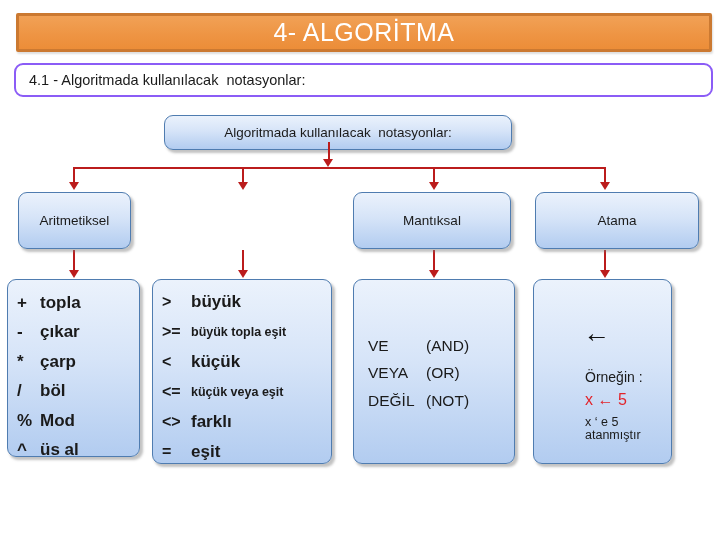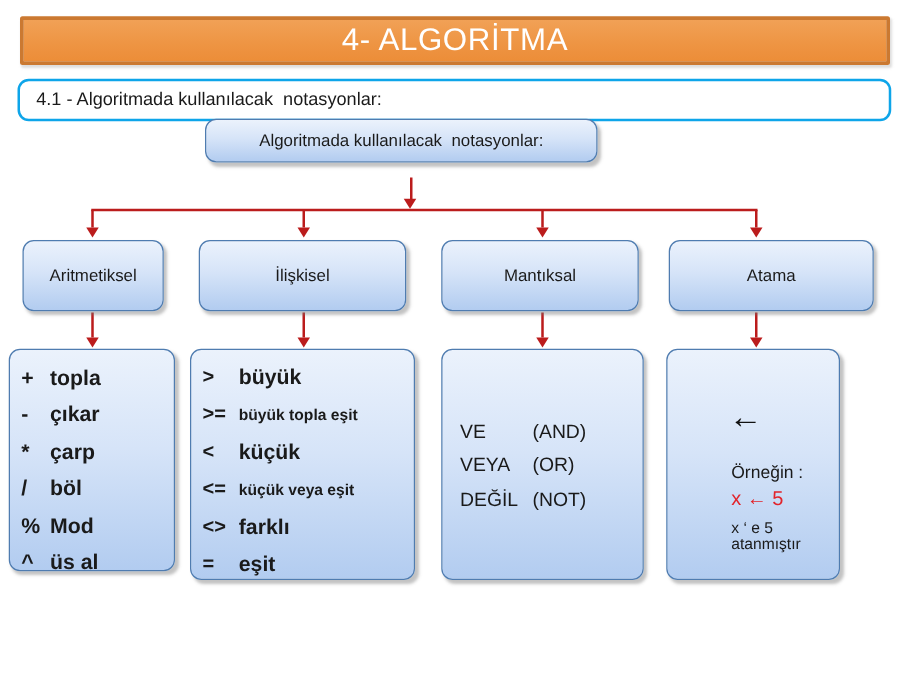--- a/index.html
+++ b/index.html
@@ -11,33 +11,33 @@
   .title-box{
     position:absolute;left:16px;top:13px;width:690px;height:33px;
     background:linear-gradient(180deg,#f1a156 0%,#ee9544 55%,#ec8d38 100%);
     border:3px solid #cb7931;border-radius:2px;
     display:flex;align-items:center;justify-content:center;
     box-shadow:1px 2px 2px rgba(160,160,160,0.35);
   }
   .title-box span{color:#ffffff;font-size:25px;letter-spacing:0.5px;}
   .subtitle-box{
     position:absolute;left:14px;top:63px;width:695px;height:30px;
-    background:#ffffff;border:2px solid #0ea5e9;border-radius:9px;
+    background:#ffffff;border:2px solid #8b5cf6;border-radius:9px;
     display:flex;align-items:center;
   }
   .subtitle-box span{font-size:14.5px;padding-left:13px;white-space:pre;}
   
   .blue-box{
     position:absolute;
     background:linear-gradient(180deg,#ebf2fc 0%,#d6e4f8 45%,#b2ccf0 100%);
     border:1.5px solid #4f7cb0;border-radius:9px;
     box-shadow:2.5px 3px 2.5px rgba(120,120,120,0.45);
     box-sizing:border-box;
   }
-  .root-box{left:164px;top:95px;width:314px;height:35px;
+  .root-box{left:164px;top:115px;width:348px;height:35px;
     display:flex;align-items:center;justify-content:center;text-align:center;}
   .root-box span{font-size:13.5px;white-space:pre;}
   .cat-box{top:192px;height:57px;display:flex;align-items:center;justify-content:center;}
   .cat-box span{font-size:13.5px;}
   #cat-arith{left:18px;width:113px;text-align:center;}
   #cat-rel{left:159px;width:166px;}
   #cat-logic{left:353px;width:158px;}
   #cat-assign{left:535px;width:164px;}
   
   .rline{position:absolute;background:#bb1c1c;}
@@ -104,23 +104,20 @@
   <div class="rline" style="left:241.5px;top:250px;width:2.5px;height:20px;"></div>
   <div class="arrowhead" style="left:237.5px;top:270px;"></div>
   <div class="rline" style="left:432.5px;top:250px;width:2.5px;height:20px;"></div>
   <div class="arrowhead" style="left:428.5px;top:270px;"></div>
   <div class="rline" style="left:603.5px;top:250px;width:2.5px;height:20px;"></div>
   <div class="arrowhead" style="left:599.5px;top:270px;"></div>
 
   <div id="cat-arith" class="blue-box cat-box">
     <span>Aritmetiksel</span>
   </div>
-  <div id="cat-rel" class="blue-box cat-box">
-    <span>İlişkisel</span>
-  </div>
   <div id="cat-logic" class="blue-box cat-box">
     <span>Mantıksal</span>
   </div>
   <div id="cat-assign" class="blue-box cat-box">
     <span>Atama</span>
   </div>
 
   <div id="box-arith" class="blue-box content-box">
     <div class="arith-row">
       <span class="sym">+</span>

